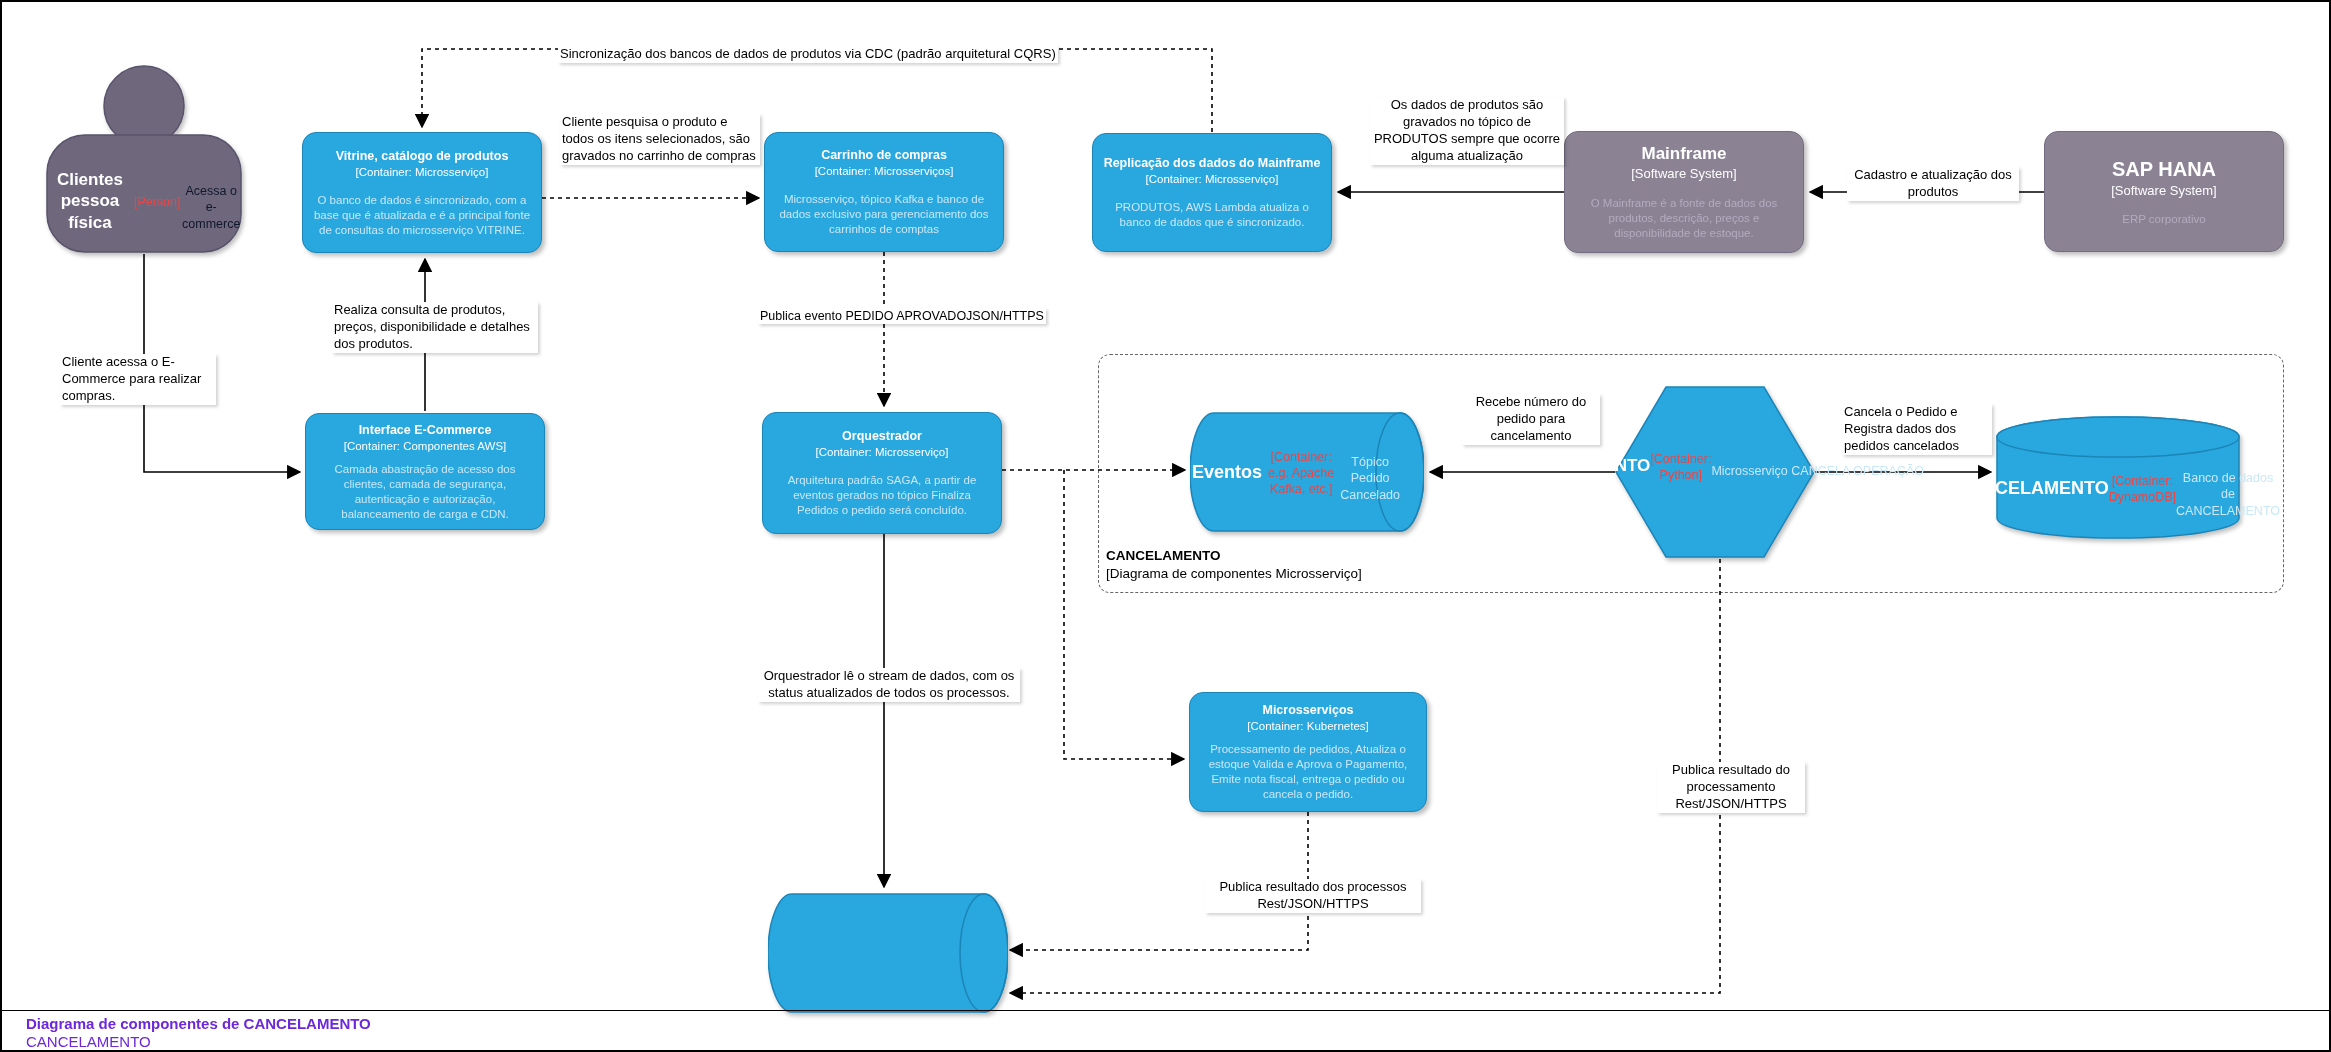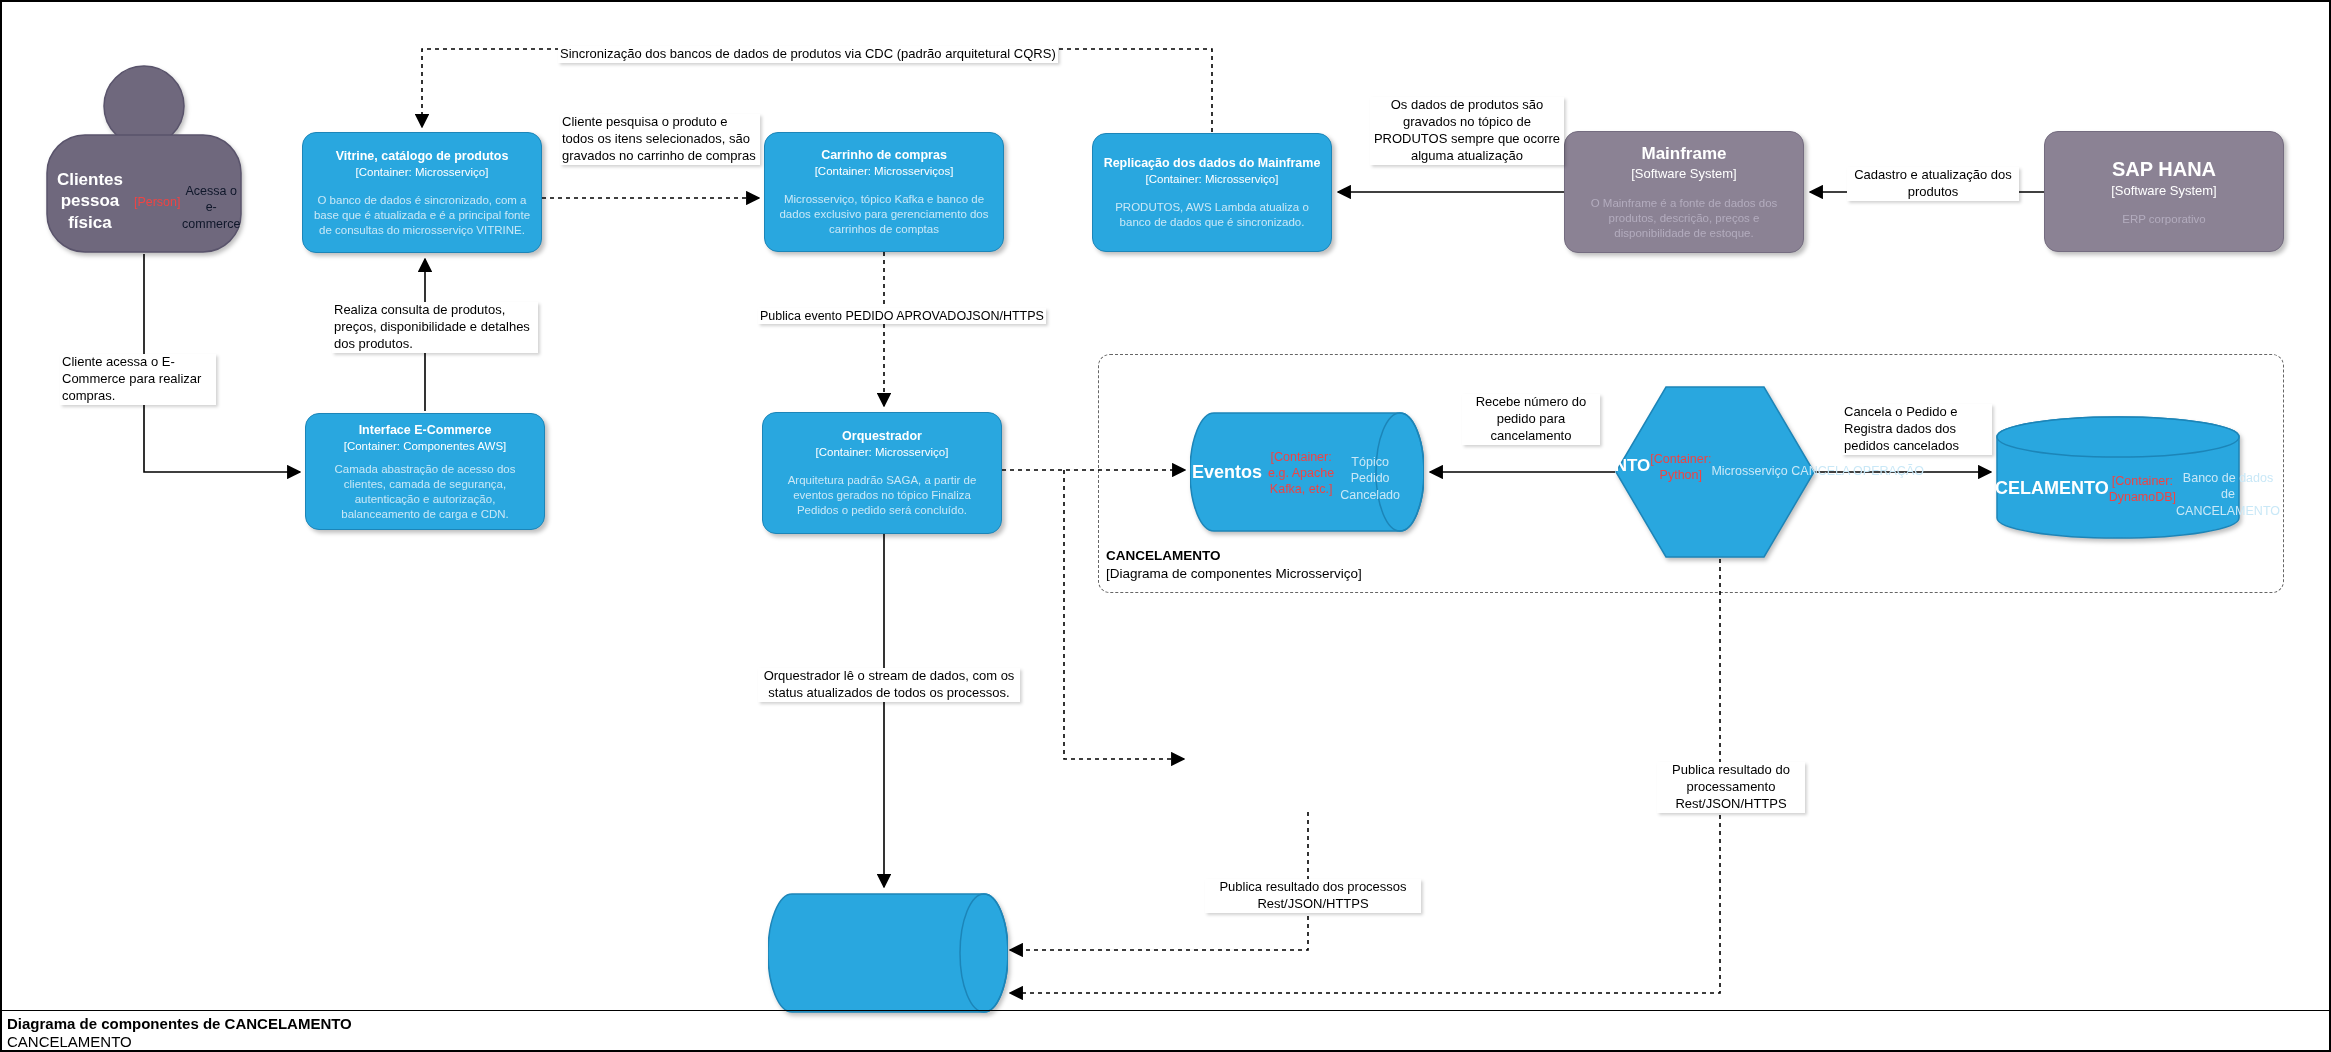--- a/index.html
+++ b/index.html
@@ -46,21 +46,21 @@
   .shape-text .type{color:#ef4444;font-size:12.5px;line-height:1.3;margin-top:2px;}
   .shape-text .desc{color:#C9E8F7;font-size:12.5px;line-height:1.3;margin-top:13px;}
   .elabel{
     position:absolute;z-index:4;background:#fff;color:#000;
     font-size:13px;line-height:1.3;padding:0 2px;
     box-shadow:2px 2px 3px rgba(0,0,0,0.18);
   }
   .elabel.center{text-align:center;}
   .elabel.nowrap{white-space:nowrap;}
   .footer-rule{position:absolute;left:0;right:0;top:1008px;border-top:1.5px solid #000;z-index:5;}
-  .footer{position:absolute;left:5px;top:1013px;z-index:5;color:#000000;}
+  .footer{position:absolute;left:24px;top:1013px;z-index:5;color:#6d28d9;}
   .footer .f-title{font-weight:bold;font-size:15px;line-height:1.2;}
   .footer .f-sub{font-size:15px;line-height:1.2;}
 </style>
 </head>
 <body>
 
 <div id="canvas">
 
   <div class="boundary" style="left:1096px;top:352px;width:1184px;height:237px"></div>
   <div class="boundary-label" style="left:1104px;top:545px;width:340px">
@@ -139,20 +139,25 @@
     <div class="type">[Container: Componentes AWS]</div>
     <div class="desc" style="margin-top:8px">Camada abastração de acesso dos clientes, camada de segurança, autenticação e autorização, balanceamento de carga e CDN.</div>
   </div>
 
   <div class="node blue" style="left:760px;top:410px;width:240px;height:122px">
     <div class="title">Orquestrador</div>
     <div class="type">[Container: Microsserviço]</div>
     <div class="desc">Arquitetura padrão SAGA, a partir de eventos gerados no tópico Finaliza Pedidos o pedido será concluído.</div>
   </div>
 
+  <div class="node blue" style="left:1187px;top:690px;width:238px;height:120px">
+    <div class="title">Microsserviços</div>
+    <div class="type">[Container: Kubernetes]</div>
+    <div class="desc" style="margin-top:8px">Processamento de pedidos, Atualiza o estoque Valida e Aprova o Pagamento, Emite nota fiscal, entrega o pedido ou cancela o pedido.</div>
+  </div>
 
   <div class="shape-node" style="left:1188px;top:410px;width:234px;height:120px">
     <svg width="234" height="120" viewBox="0 0 234 120">
       <path d="M24 1 H210 A24 59 0 0 1 210 119 H24 A24 59 0 0 1 24 1 Z" fill="#29A7DF" stroke="#1C85B8" stroke-width="1.5"></path>
       <ellipse cx="210" cy="60" rx="24" ry="59" fill="none" stroke="#1C85B8" stroke-width="1.5"></ellipse>
     </svg>
     <div class="shape-text" style="left:2px;top:0;width:208px;height:120px">
       <div class="title" style="font-size:18px">Eventos</div>
       <div class="type">[Container: e.g. Apache Kafka, etc.]</div>
       <div class="desc">Tópico Pedido Cancelado</div>

